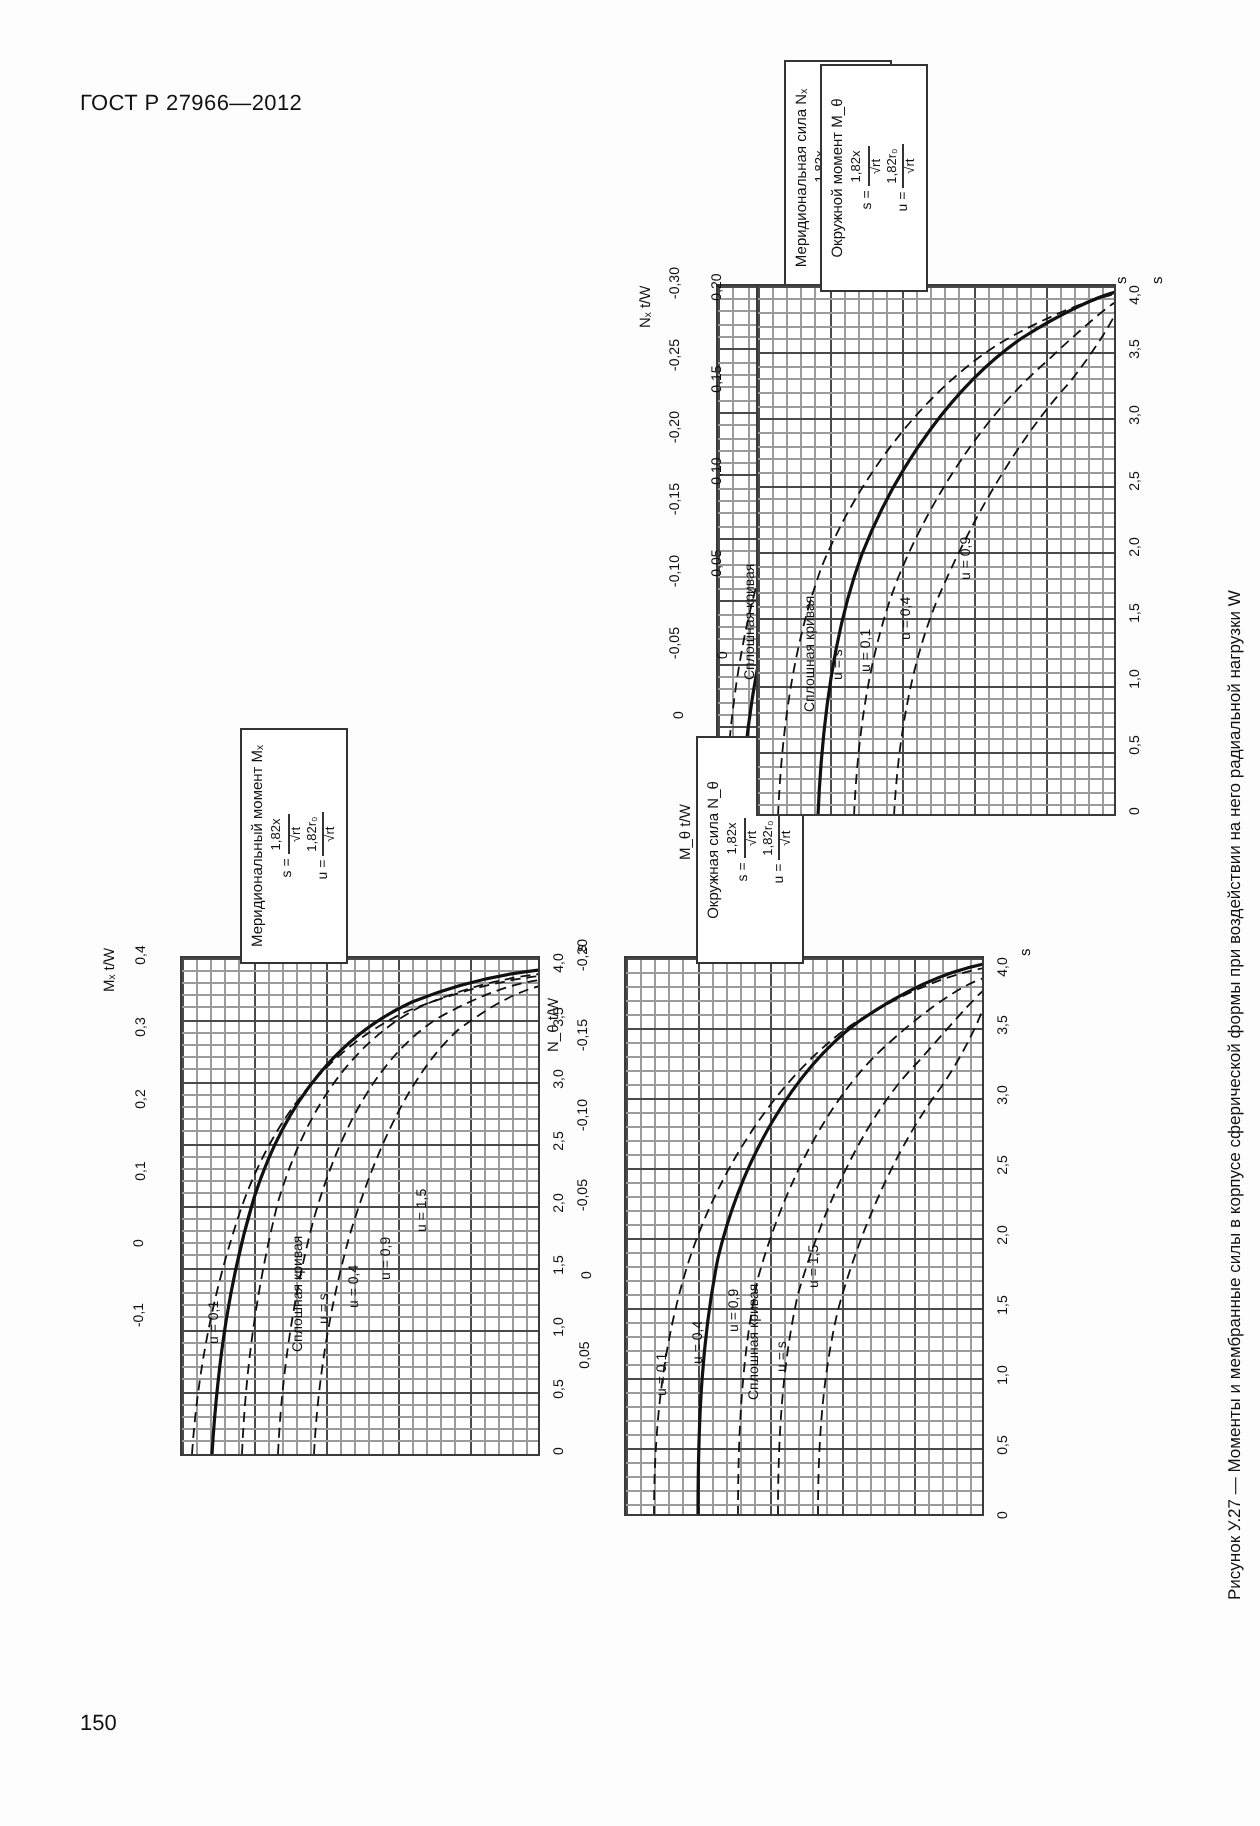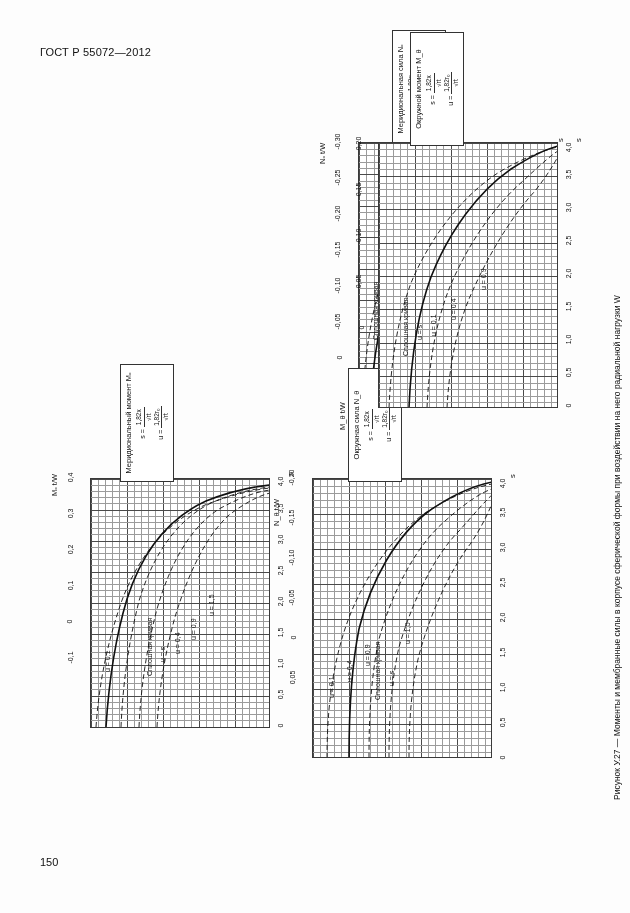--- a/index.html
+++ b/index.html
@@ -111,21 +111,21 @@
   }
   svg.curves{position:absolute;left:0;top:0;overflow:visible;}
   .solid{fill:none;stroke:#111;stroke-width:1.6;}
   .dash{fill:none;stroke:#111;stroke-width:0.9;stroke-dasharray:5 3;}
 </style>
 </head>
 <body>
 
 <div class="page">
 
-  <div class="std-header">ГОСТ Р 55072—2012</div>
+  <div class="std-header">ГОСТ Р 27966—2012</div>
   <div class="page-number">150</div>
 
   <div class="chart" style="left:42px;top:466px;width:250px;height:300px;">
     <div class="axis-label rot" style="left:8px;top:30px;">Mₓ t/W</div>
 
     <div class="plot" style="left:48px;top:12px;width:180px;height:250px;">
 
       <div class="grid-v major" style="left:0px;"></div>
       <div class="grid-v" style="left:7px;"></div>
         <div class="grid-v" style="left:14px;"></div>

